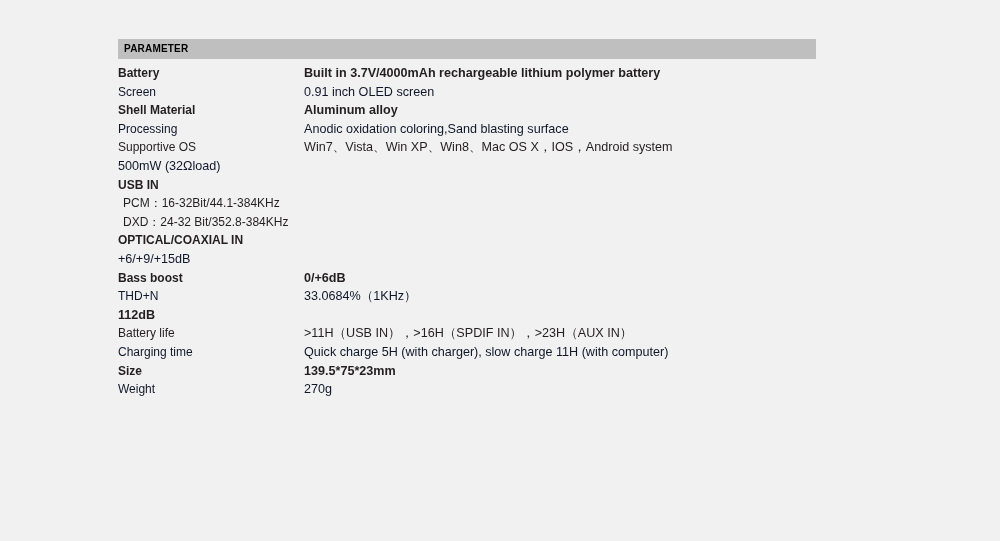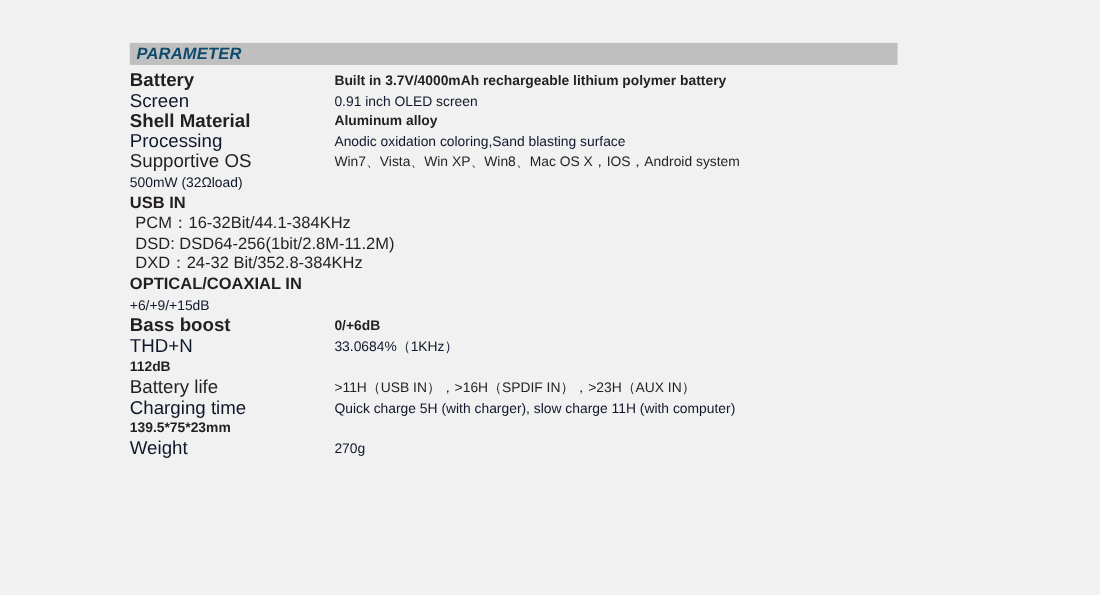--- a/index.html
+++ b/index.html
@@ -27,40 +27,39 @@
   .section-header {
     background: #bfbfbf;
     height: 20px;
     width: 698px;
     box-sizing: border-box;
     display: flex;
     align-items: center;
     padding-left: 6px;
   }
   .section-header-title {
-    color: #0c4a6e;
+    color: #000000;
     font-weight: bold;
-    font-size: 15px;
+    font-size: 10px;
     letter-spacing: 0.2px;
     line-height: 1;
-    font-style: italic;
   }
   .rows {
     margin-top: 5px;
   }
   .row {
     display: flex;
     align-items: flex-start;
     line-height: 18.6px;
     min-height: 18.6px;
   }
   .cell-label {
     width: 186px;
     flex: 0 0 186px;
-    font-size: 17px;
+    font-size: 12px;
     white-space: nowrap;
   }
   .cell-value {
     font-size: 12.6px;
     white-space: nowrap;
   }
   .tone-dark .cell-label,
   .tone-dark .cell-value {
     color: #231f20;
     font-weight: bold;
@@ -72,21 +71,21 @@
   }
   .tone-dark.weight-normal .cell-label,
   .tone-dark.weight-normal .cell-value {
     font-weight: normal;
   }
   .multiline .cell-value {
     white-space: normal;
   }
   .sub-line {
     display: block;
-    font-size: 15px;
+    font-size: 12px;
     line-height: 18.6px;
     color: #231f20;
     font-weight: normal;
     padding-left: 5px;
   }
   .sub-line.strong {
     font-weight: bold;
     padding-left: 0;
   }
   .impedance-row .cell-label {
@@ -125,21 +124,20 @@
           <div class="cell-label">Supportive OS</div>
           <div class="cell-value">Win7、Vista、Win XP、Win8、Mac OS X，IOS，Android system</div>
         </div>
         <div class="row tone-muted">
           <div class="cell-value">500mW (32Ωload)</div>
         </div>
         <div class="row tone-dark multiline">
           <div class="cell-value">
             <span class="sub-line strong">USB IN</span>
             <span class="sub-line">PCM：16-32Bit/44.1-384KHz</span>
-            <span class="sub-line">DSD: DSD64-256(1bit/2.8M-11.2M)</span>
             <span class="sub-line">DXD：24-32 Bit/352.8-384KHz</span>
             <span class="sub-line strong">OPTICAL/COAXIAL IN</span>
           </div>
         </div>
         <div class="row tone-muted">
           <div class="cell-value">+6/+9/+15dB</div>
         </div>
         <div class="row tone-dark">
           <div class="cell-label">Bass boost</div>
           <div class="cell-value">0/+6dB</div>
@@ -153,20 +151,21 @@
         </div>
         <div class="row tone-dark weight-normal">
           <div class="cell-label">Battery life</div>
           <div class="cell-value">&gt;11H（USB IN），&gt;16H（SPDIF IN），&gt;23H（AUX IN）</div>
         </div>
         <div class="row tone-muted">
           <div class="cell-label">Charging time</div>
           <div class="cell-value">Quick charge 5H (with charger), slow charge 11H (with computer)</div>
         </div>
         <div class="row tone-dark">
+          <div class="cell-label">Size</div>
           <div class="cell-value">139.5*75*23mm</div>
         </div>
         <div class="row tone-muted">
           <div class="cell-label">Weight</div>
           <div class="cell-value">270g</div>
         </div>
       </div>
 
   </div>
 </div>

